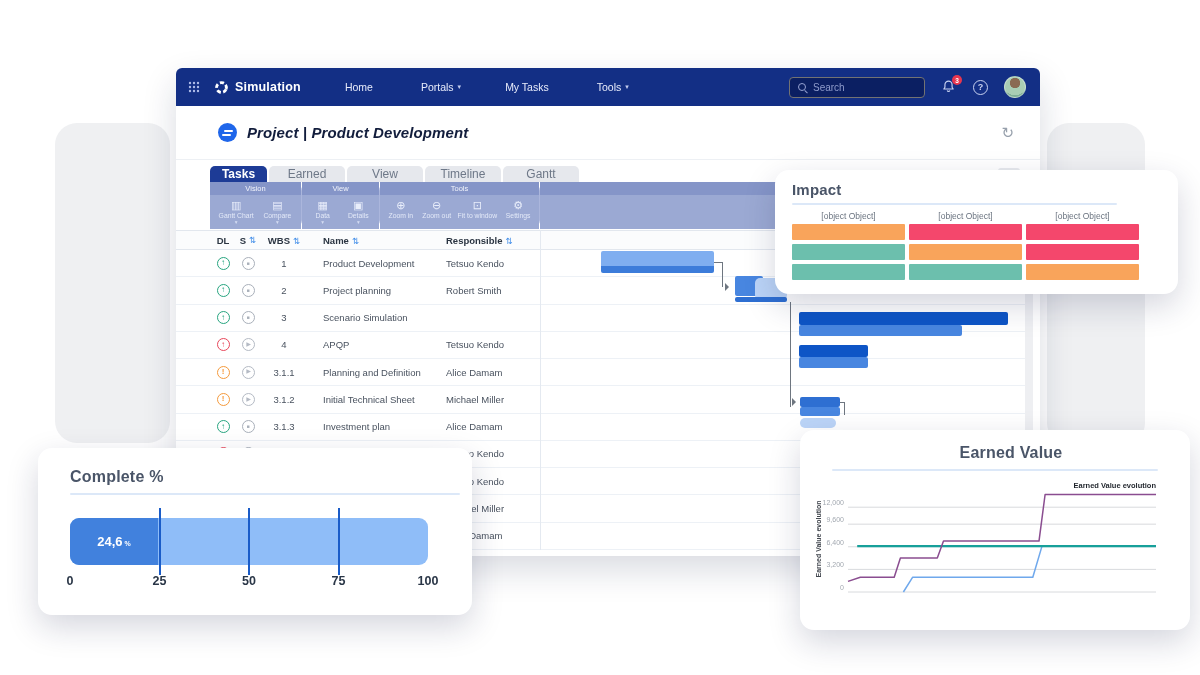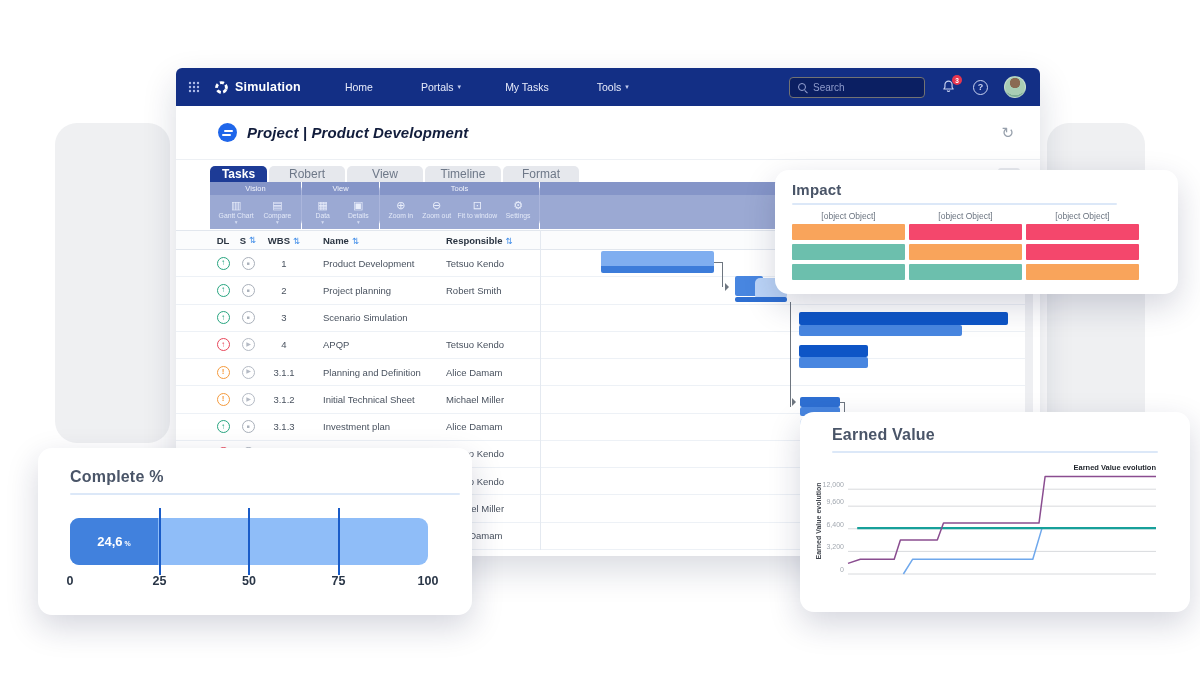--- a/index.html
+++ b/index.html
@@ -131,21 +131,21 @@
   .cbar-wrap { position:relative; margin-top:23px; width:358px; height:47px; }
   .cbar-track { position:absolute; inset:0; background:#8FBDF8; border-radius:9px; }
   .cbar-fill { position:absolute; left:0; top:0; height:47px; background:#4181DD; border-radius:9px 0 0 9px;
     display:flex; align-items:center; justify-content:center; color:#ffffff; }
   .cbar-fill b { font-size:13px; font-weight:700; }
   .cbar-fill small { font-size:7px; margin-left:2px; margin-top:4px; font-weight:700; }
   .ctick { position:absolute; top:-10px; width:2px; height:67px; background:#1A5CC8; transform:translateX(-1px); }
   .caxis { position:relative; width:358px; height:16px; margin-top:9px; }
   .caxis span { position:absolute; transform:translateX(-50%); font-size:12.5px; font-weight:700; color:#2A3647; }
 
-  .ev-card { left:800px; top:412px; width:390px; height:200px; }
+  .ev-card { left:800px; top:430px; width:390px; height:200px;text-align:center; }
   .ev-inner { padding:14px 0 0 32px; }
   .ev-card .card-title { font-size:16px; }
   .ev-card .card-rule { margin-top:7px; width:326px; }
   .ev-svg { position:absolute; left:14px; top:48px; }
   .ev-tick { font-size:7px; fill:#A2A8B0; font-family:"Liberation Sans",sans-serif; }
   .ev-legend { font-size:7.5px; font-weight:700; fill:#1F242B; font-family:"Liberation Sans",sans-serif; }
   .ev-ylabel { font-size:7px; font-weight:700; fill:#40454D; font-family:"Liberation Sans",sans-serif; }
 </style>
 </head>
 <body>
@@ -226,33 +226,33 @@
       <span class="refresh">↻</span>
     </div>
 
     <div class="tabsrow">
 
         <div class="tab active">
           <span>Tasks</span>
         </div>
 
         <div class="tab">
-          <span>Robert</span>
+          <span>Earned</span>
         </div>
 
         <div class="tab">
           <span>View</span>
         </div>
 
         <div class="tab">
           <span>Timeline</span>
         </div>
 
         <div class="tab">
-          <span>Format</span>
+          <span>Gantt</span>
         </div>
 
     </div>
     <div class="ribbon-pill"></div>
 
     <div class="ribbon">
 
         <div class="rgroup w1">
           <div class="rgroup-title">Vision</div>
           <div class="rgroup-body">

